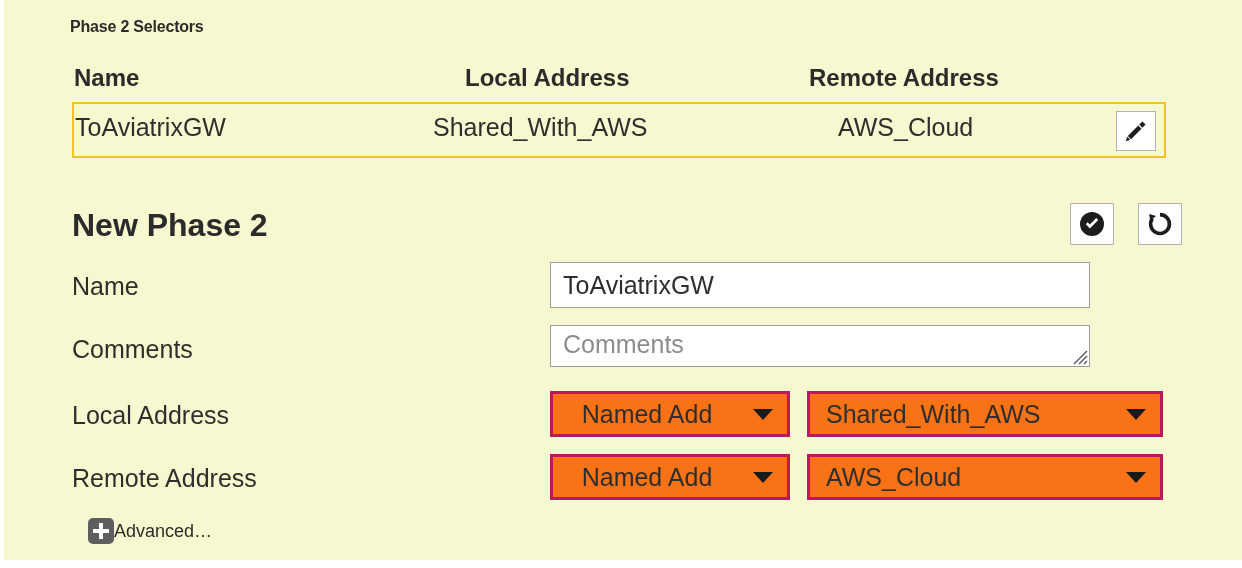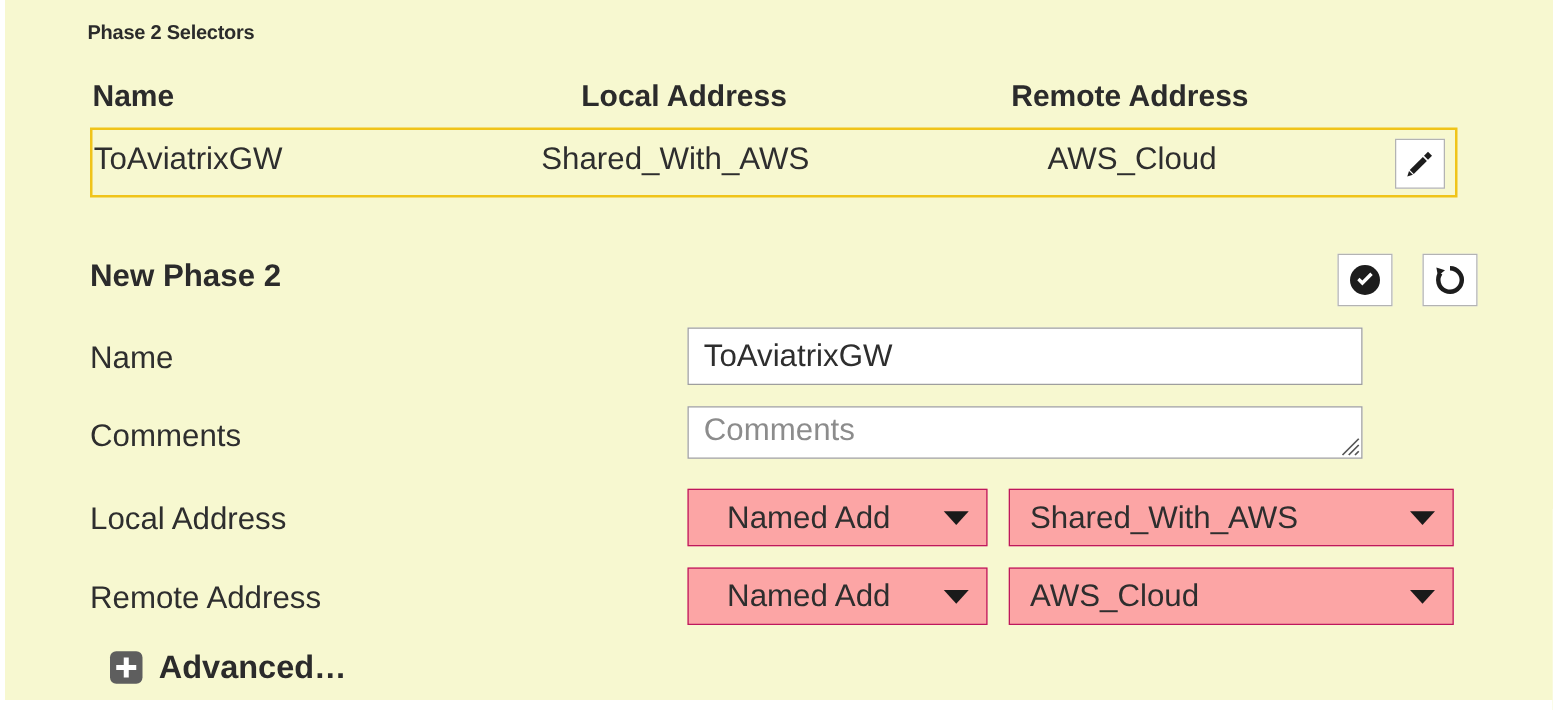--- a/index.html
+++ b/index.html
@@ -93,21 +93,21 @@
     top: 7px;
     width: 40px;
     height: 40px;
   }
 
   
   .subsection-title {
     position: absolute;
     left: 68px;
     top: 207px;
-    font-size: 25px;
+    font-size: 32px;
     font-weight: bold;
     color: #2b2b2b;
     white-space: nowrap;
   }
   .btn-apply {
     left: 1066px;
     top: 203px;
     width: 44px;
     height: 42px;
   }
@@ -183,22 +183,22 @@
     width: 16px;
     height: 16px;
     pointer-events: none;
   }
 
   
   .sel {
     position: absolute;
     top: 0;
     height: 46px;
-    background: #fca5a5;
-    border: 1px solid #be185d;
+    background: #f97316;
+    border: 3px solid #be185d;
     cursor: pointer;
   }
   .sel-type { left: 546px; width: 240px; }
   .sel-val  { left: 803px; width: 356px; }
 
   .sel-text {
     position: absolute;
     left: 0; right: 46px;
     top: 0; bottom: 0;
     display: flex;
@@ -241,23 +241,23 @@
   }
   .plus-icon::before,
   .plus-icon::after {
     content: "";
     position: absolute;
     background: #ffffff;
   }
   .plus-icon::before { left: 11px; top: 5px;  width: 4px;  height: 16px; }
   .plus-icon::after  { left: 5px;  top: 11px; width: 16px; height: 4px;  }
   .advanced-label {
-    margin-left: 13px;
-    font-size: 26px;
-    font-weight: bold;
+    margin-left: 0;
+    font-size: 18px;
+    font-weight: normal;
     color: #2b2b2b;
     white-space: nowrap;
   }
 </style>
 </head>
 <body>
 
 <div class="panel">
 
   <div class="section-title">Phase 2 Selectors</div>

